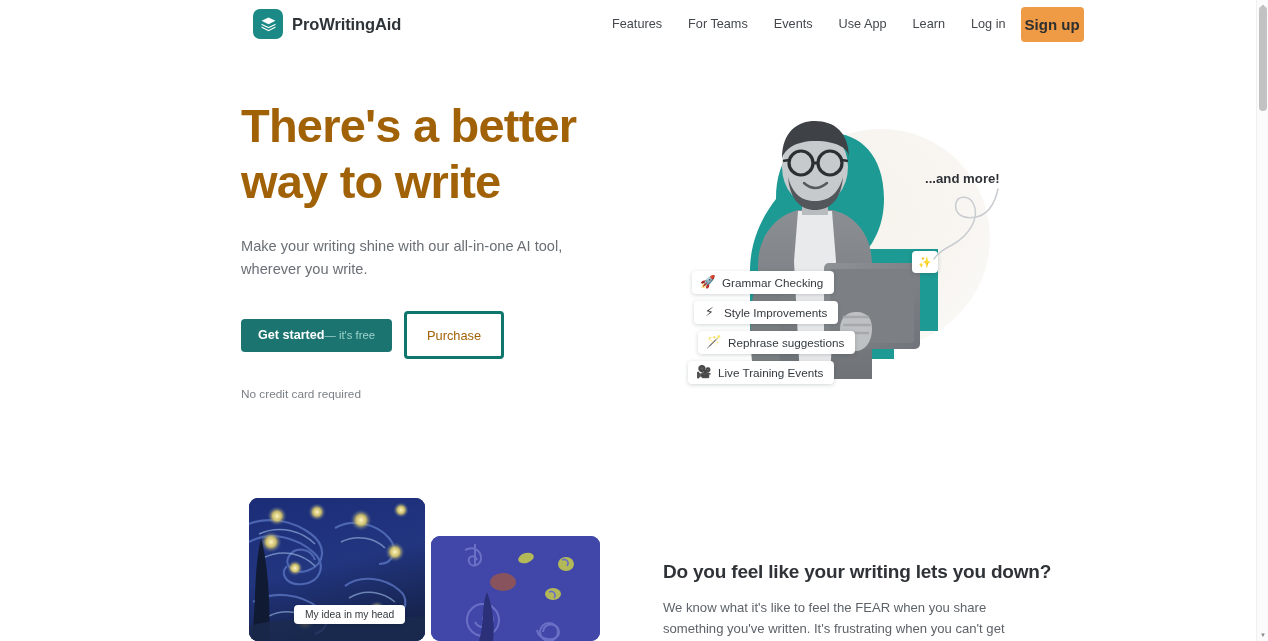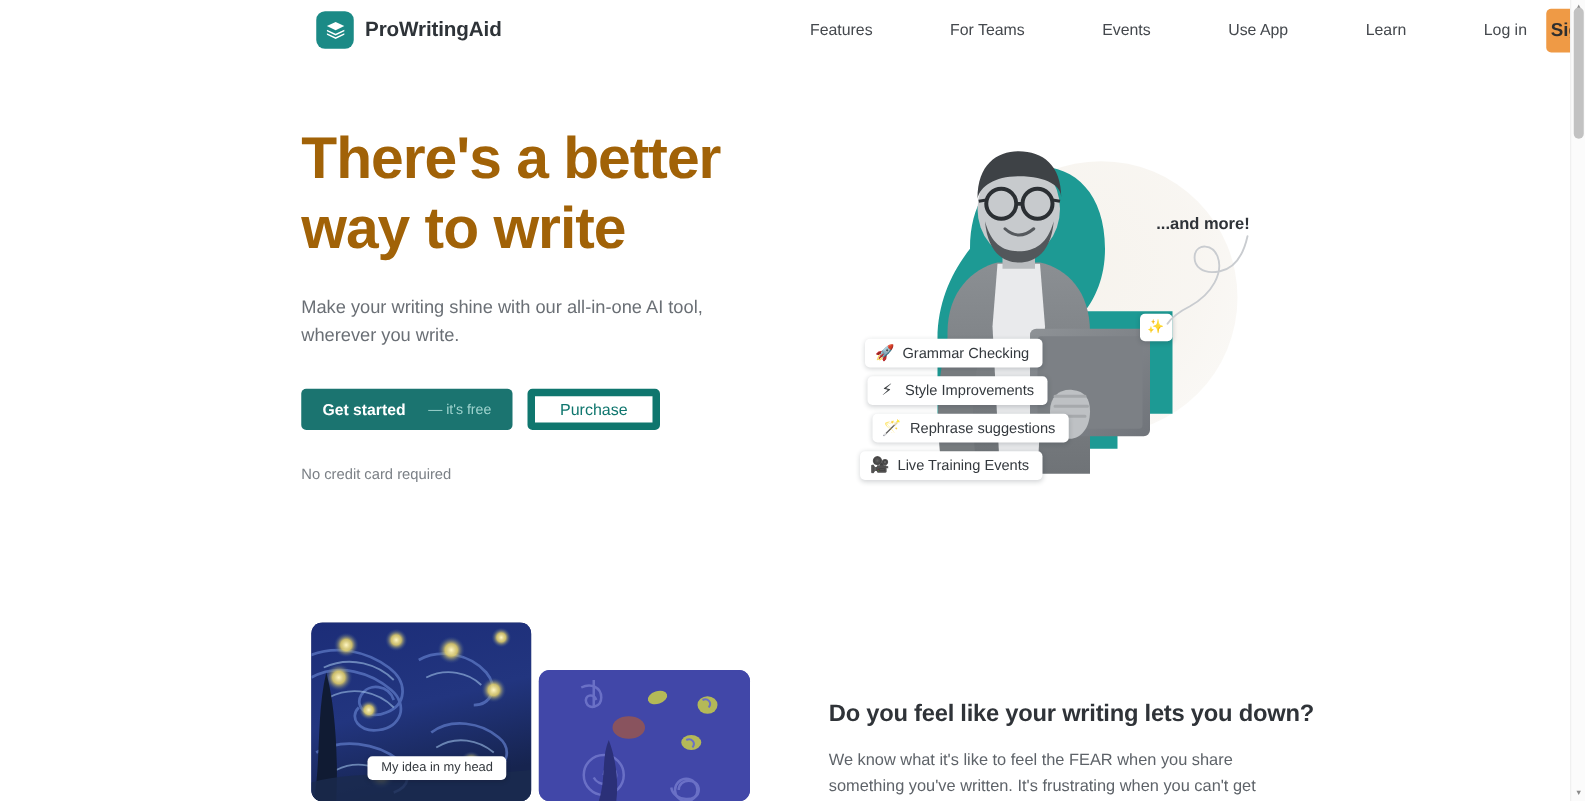--- a/index.html
+++ b/index.html
@@ -42,21 +42,21 @@
     letter-spacing: -0.1px; white-space: nowrap;
   }
 
   .nav {
     position: absolute; left: 600px; top: 0; height: 48px;
     display: flex; align-items: center; gap: 0px;
   }
   .nav-link {
     font-size: 12.7px; color: #44484d;
     padding: 6px 13px; white-space: nowrap;
-    text-decoration: none; cursor: pointer; margin-left: 36px;
+    text-decoration: none; cursor: pointer;
   }
   .nav-link:first-child { padding-left: 0; }
   .nav-cta {
     margin-left: 2px;
     background: #ef9a45;
     color: #2f2f2f;
     font-size: 15px; font-weight: 700;
     border: none; border-radius: 4px;
     padding: 9px 4px; cursor: pointer;
     white-space: nowrap;
@@ -73,31 +73,31 @@
   .hero-sub {
     margin-top: 25px;
     font-size: 14.6px; line-height: 23px; color: #6a6f75;
     width: 330px;
   }
   .hero-actions { margin-top: 30px; display: flex; align-items: center; gap: 12px; }
   .btn-primary {
     background: #1b7470;
     border: none; border-radius: 4px;
     padding: 0 17px; height: 33px;
-    display: inline-flex; align-items: center; gap: 18px;
+    display: inline-flex; align-items: center; gap: 0;
     cursor: pointer; font-family: inherit;
   }
   .btn-primary .lab { color: #ffffff; font-size: 12.6px; font-weight: 600; white-space: nowrap; }
   .btn-primary .sub { color: #9fd4cf; font-size: 11.3px; white-space: nowrap; }
   .btn-secondary {
     background: #ffffff;
-    border: 6px solid #0f766e; border-radius: 4px;
-    padding: 0 20px; height: 33px;
+    border: 3px solid #0f766e; border-radius: 4px;
+    padding: 0 20px; height: 48px;
     display: inline-flex; align-items: center;
-    color: #0f766e; font-size: 12.8px;
+    color: #a16207; font-size: 12.8px;
     cursor: pointer; font-family: inherit; white-space: nowrap;
   }
   .hero-note {
     margin-top: 28px; font-size: 11.8px; color: #7b8086;
   }
 
   
   .hero-art {
     position: absolute; left: 660px; top: 55px;
     width: 360px; height: 300px;

